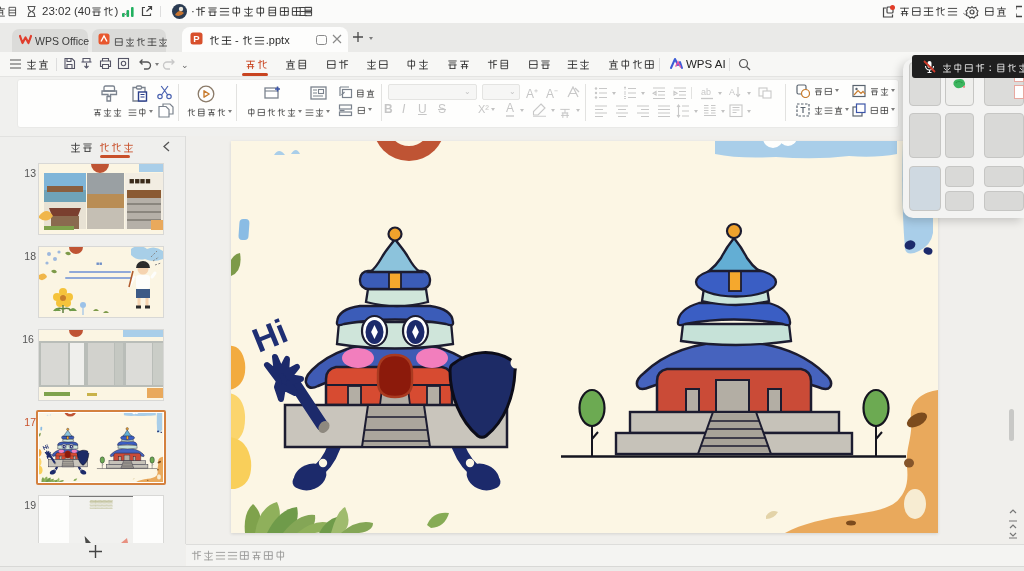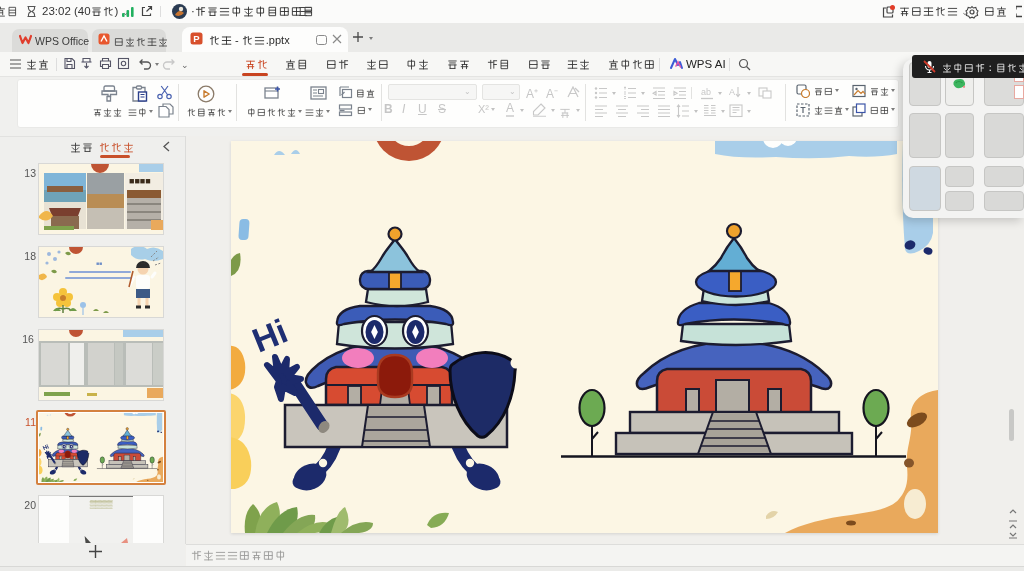--- a/index.html
+++ b/index.html
@@ -565,22 +565,22 @@
         <path d="M361,283 L361,315 M361,298 L367,291" stroke="#15151f" stroke-width="2"></path>
         <ellipse cx="361" cy="267" rx="12.5" ry="18" fill="#6caa52" stroke="#15151f" stroke-width="2.2"></ellipse>
         <path d="M645,283 L645,315 M645,298 L651,291" stroke="#15151f" stroke-width="2"></path>
         <ellipse cx="645" cy="267" rx="12.5" ry="18" fill="#6caa52" stroke="#15151f" stroke-width="2.2"></ellipse>
       </symbol>
     </defs>
   </svg>
 <div class="abs" style="left:20px;top:167px;width:16px;text-align:right;font-size:10.5px;color:#555">13</div>
 <div class="abs" style="left:20px;top:250px;width:16px;text-align:right;font-size:10.5px;color:#555">18</div>
 <div class="abs" style="left:20px;top:333px;width:16px;text-align:center;font-size:10.5px;color:#555">16</div>
-<div class="abs" style="left:20px;top:416px;width:16px;text-align:right;font-size:10.5px;color:#c8502a">11</div>
-<div class="abs" style="left:20px;top:499px;width:16px;text-align:right;font-size:10.5px;color:#555">20</div>
+<div class="abs" style="left:20px;top:416px;width:16px;text-align:right;font-size:10.5px;color:#c8502a">17</div>
+<div class="abs" style="left:20px;top:499px;width:16px;text-align:right;font-size:10.5px;color:#555">19</div>
 <div class="abs" style="left:39px;top:164px;width:124px;height:70px;background:#fff;box-shadow:0 0 0 1px #d8d8d6;"><svg width="124" height="70" viewBox="0 0 124 70">
       <rect width="124" height="70" fill="#fbf5e3"></rect>
       <path d="M52,0 a9,9 0 0 0 18,0 a9,9 0 0 0 -14,0" fill="#bf5434"></path>
       <rect x="100" y="0" width="24" height="8" fill="#a9cee9"></rect>
       <rect x="5" y="9" width="42" height="56" fill="#7fb5d8"></rect>
       <rect x="5" y="26" width="42" height="12" fill="#6fa3b8"></rect>
       <path d="M8,22 h36 v6 h-36Z" fill="#8a5f3f"></path>
       <rect x="5" y="38" width="42" height="27" fill="#e8e2d4"></rect>
       <path d="M10,44 h32 l-3,8 h-26Z" fill="#7a3f2f"></path>
       <rect x="12" y="52" width="28" height="13" fill="#8a6a4f"></rect>

